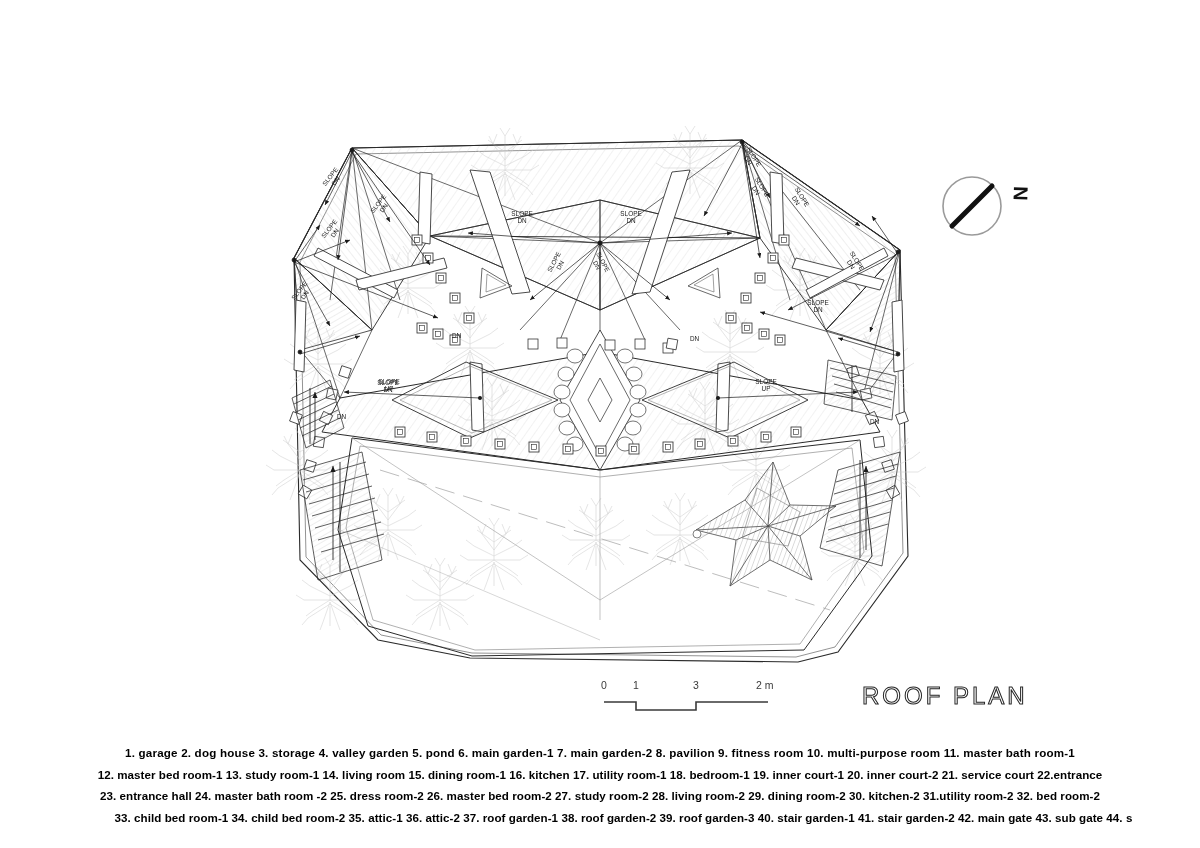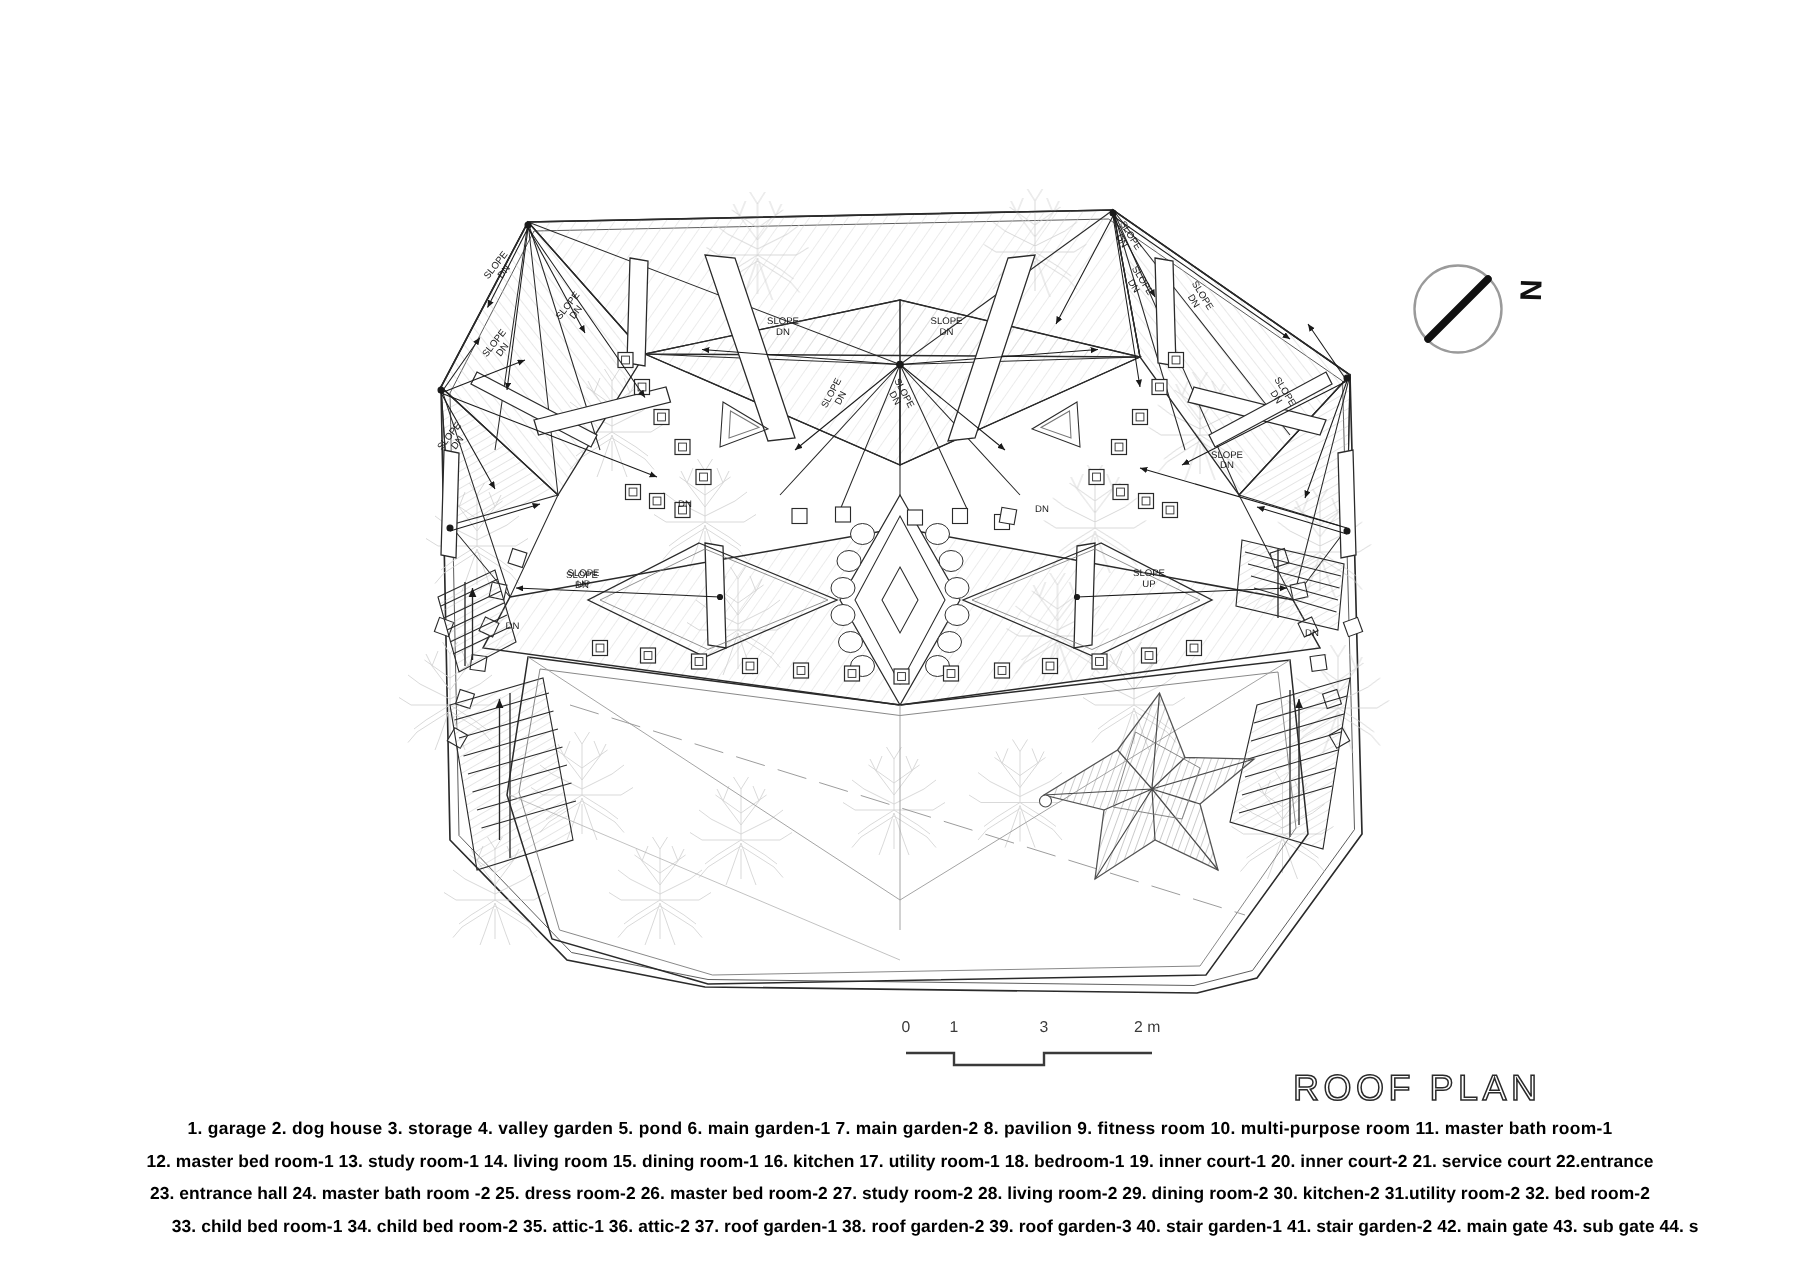--- a/index.html
+++ b/index.html
@@ -20,21 +20,21 @@
     line-height:21.5px;
     text-align:center;
   }
   .legend-line.l1{text-indent:0px;text-align:center;}
   .legend-line.l2{letter-spacing:.05px;}
   .legend-line.l3{letter-spacing:.05px;}
   .legend-line.l4{letter-spacing:.05px;margin-left:47px;}
 
   
   #plan-title{
-    position:absolute;left:862px;top:712px;
+    position:absolute;left:862px;top:682px;
     font-family:"Liberation Sans",sans-serif;
     font-size:24px;font-weight:400;letter-spacing:3px;
     color:#ffffff;
     -webkit-text-stroke:1px #2a2a2a;
     text-shadow:0 0 0 #2a2a2a;
   }
   #scale-wrap{position:absolute;left:596px;top:680px;width:200px;height:36px;}
   .scale-num{position:absolute;font-size:10.5px;color:#3a3a3a;font-family:"Liberation Sans",sans-serif;}
   #north-wrap{position:absolute;left:930px;top:160px;width:110px;height:90px;}
 </style>

